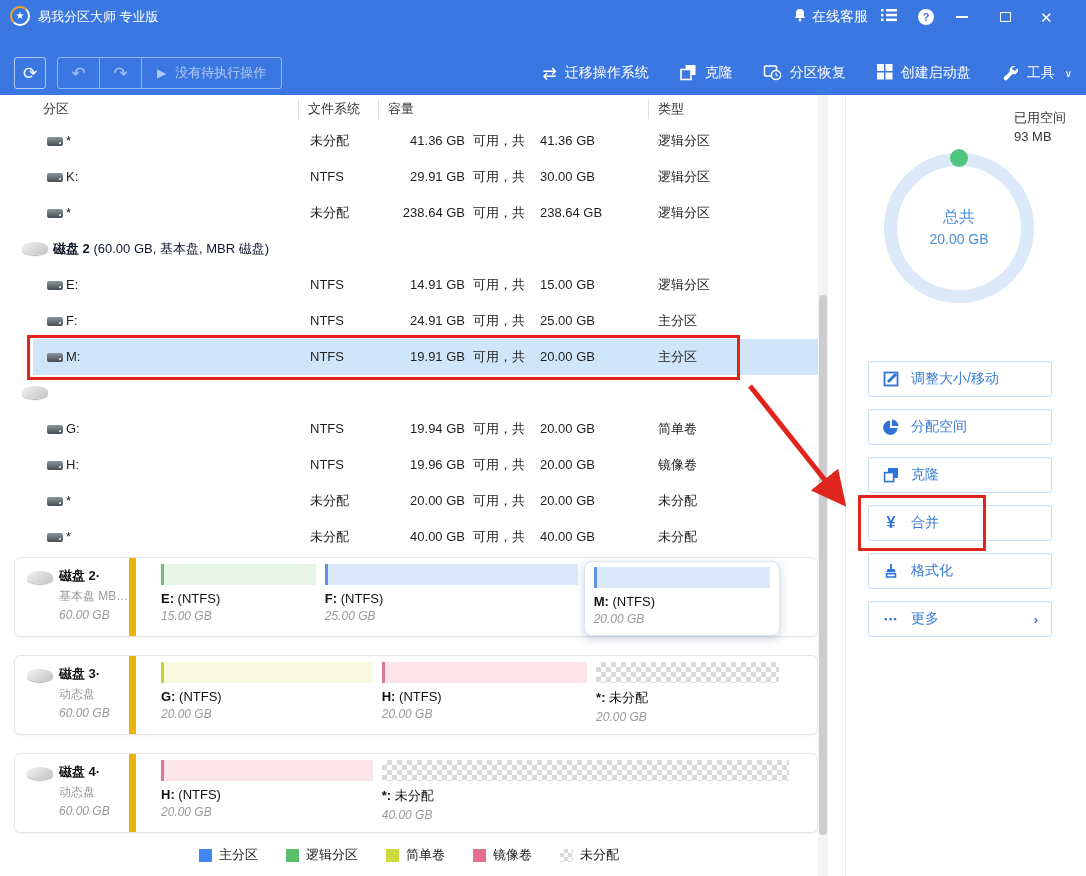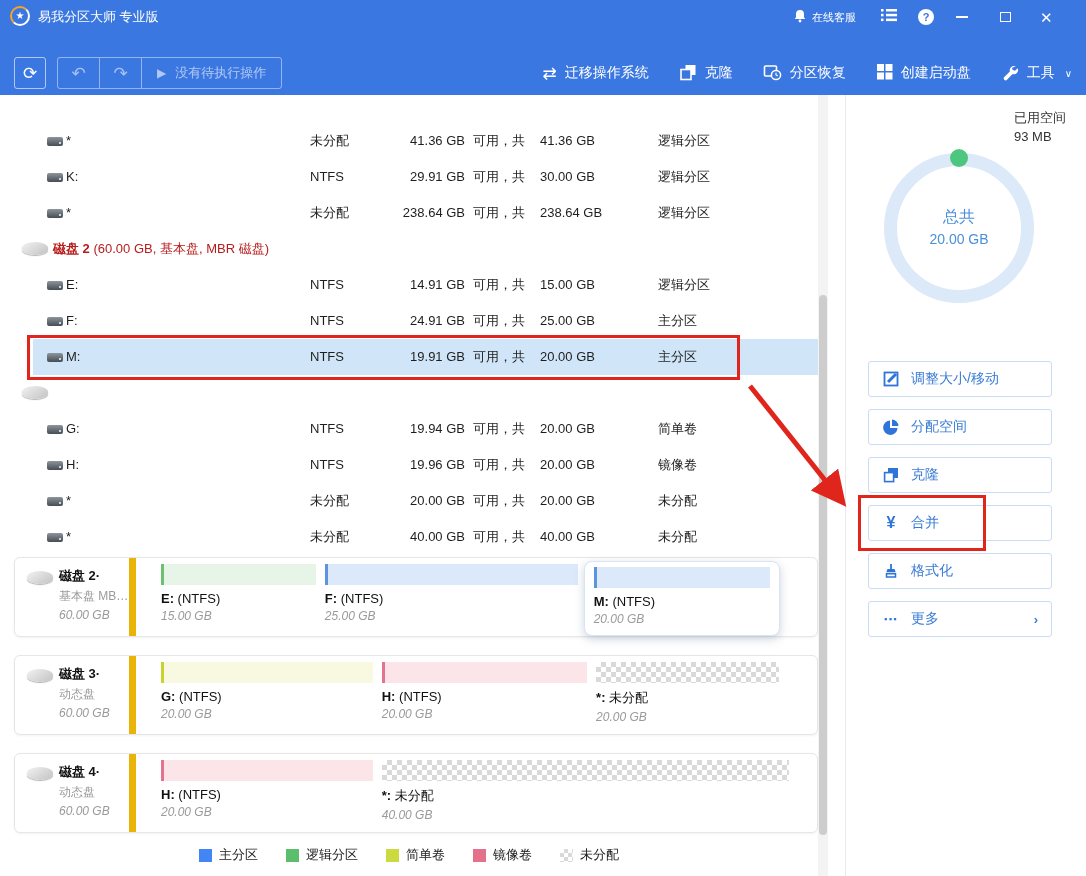--- a/index.html
+++ b/index.html
@@ -7,21 +7,21 @@
   body { position:relative; font-family:"Liberation Sans","DejaVu Sans",sans-serif; background:#fff; }
 
   
   .titlebar { position:absolute; left:0; top:0; width:1086px; height:34px; background:#3b77e1; z-index:3; }
   .logo { position:absolute; left:10px; top:6px; width:20px; height:20px; border:2px solid #fff;
           border-top-color:#f5a623; border-left-color:#f5a623; border-radius:50%;
           display:flex; align-items:center; justify-content:center; color:#fff; font-size:10px; line-height:1; }
   .apptitle { position:absolute; left:38px; top:0; height:34px; line-height:34px; color:#fff; font-size:13px; }
   .tb-right { position:absolute; right:0; top:0; height:34px; }
   .tb-right > div { position:absolute; top:0; height:34px; display:flex; align-items:center; color:#fff; }
-  .svc { left:-293px; gap:5px; font-size:11px; }
+  .svc { left:-293px; gap:5px; font-size:14px; }
   .ic-list { left:-205px; } .ic-help { left:-168px; }
   .helpcircle { width:16px; height:16px; border-radius:50%; background:#fff; color:#3b77e1; font-size:11px; font-weight:bold; display:flex; align-items:center; justify-content:center; }
   .ic-min { left:-130px; } .ic-max { left:-86px; } .ic-close { left:-46px; }
   .minbar { width:12px; height:2px; background:#fff; }
   .maxbox { width:11px; height:10px; border:1.5px solid #fff; }
   .closex { font-size:15px; color:#fff; line-height:1; }
 
   .toolbar { position:absolute; left:0; top:34px; width:1086px; height:61px; background:#3b77e1; z-index:3; }
   .refresh-btn { position:absolute; left:14px; top:23px; width:32px; height:32px; border:1px solid rgba(255,255,255,.6);
                  border-radius:3px; color:#fff; font-size:17px; display:flex; align-items:center; justify-content:center; }
@@ -47,21 +47,21 @@
 
   .tbody { position:absolute; left:0; top:28px; width:818px; }
   .trow { position:relative; height:36px; margin-left:33px; width:785px; font-size:13px; color:#1e1e1e; cursor:default; }
   .trow.sel { background:#d0e6f8; }
   .trow span { position:absolute; line-height:36px; }
   .r-name{left:33px;} .r-fs{left:277px;} .r-free{left:332px; width:100px; text-align:right;}
   .r-sep{left:440px;} .r-total{left:507px;} .r-type{left:625px;}
   .hdd-small { position:absolute; left:14px; top:14px; width:16px; height:9px; border-radius:2px;
                background:linear-gradient(#8e959c,#464c53); }
   .hdd-small::after { content:""; position:absolute; right:2px; bottom:2px; width:2px; height:2px; background:#cfd6dd; }
-  .grow { position:relative; height:36px; margin-left:8px; width:810px; font-size:13px; color:#b91c1c; }
+  .grow { position:relative; height:36px; margin-left:8px; width:810px; font-size:13px; color:#0f172a; }
   .grow .gtext { position:absolute; left:45px; line-height:36px; }
   .grow b { font-weight:bold; }
   .hdd-big { position:absolute; left:14px; top:11px; width:26px; height:13px; border-radius:50% / 45%;
              background:linear-gradient(145deg,#f2f2f2,#c2c2c2); box-shadow:0 1px 1px rgba(0,0,0,.3); }
 
   
   .dcard { position:absolute; left:14px; width:804px; height:80px; background:#fff; border:1px solid #e6e6e6;
            border-radius:6px; box-shadow:0 1px 3px rgba(0,0,0,.05); }
   .dlabel { position:absolute; left:0; top:0; bottom:0; width:121px; border-right:7px solid #eab308; }
   .dlabel .hdd-big { left:12px; top:13px; }
@@ -207,20 +207,29 @@
             <path d="M14.8 3.4a4.2 4.2 0 0 0-5.9 5L3.3 14a1.9 1.9 0 1 0 2.7 2.7l5.6-5.6a4.2 4.2 0 0 0 5-5.9l-2.6 2.6-2.3-.7-.7-2.3z" fill="#fff"></path>
           </svg></span>
       <span>工具</span>
       <span class="chev">∨</span>
     </div>
   </div>
 </div>
 
 <div class="content">
   <div class="main">
+    <div class="thead">
+      <span class="h1">分区</span>
+      <span class="h2">文件系统</span>
+      <span class="h3">容量</span>
+      <span class="h4">类型</span>
+      <i class="vline v1"></i>
+        <i class="vline v2"></i>
+        <i class="vline v3"></i>
+    </div>
     <div class="tbody">
         <div class="trow">
           <span class="hdd-small"></span>
           <span class="r-name">*</span>
           <span class="r-fs">未分配</span>
           <span class="r-free">41.36 GB</span>
           <span class="r-sep">可用，共</span>
           <span class="r-total">41.36 GB</span>
           <span class="r-type">逻辑分区</span>
         </div>

